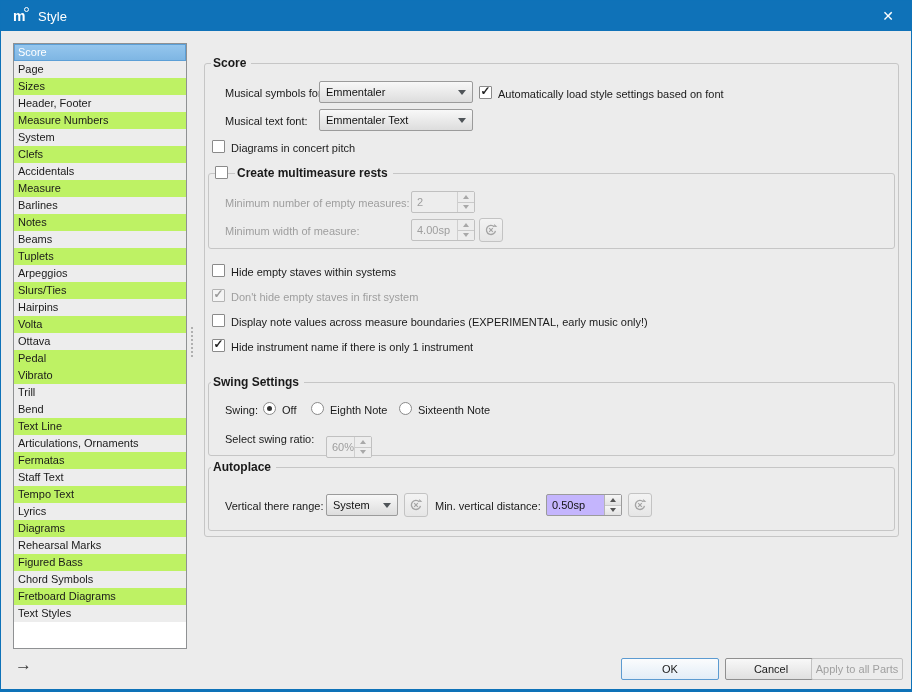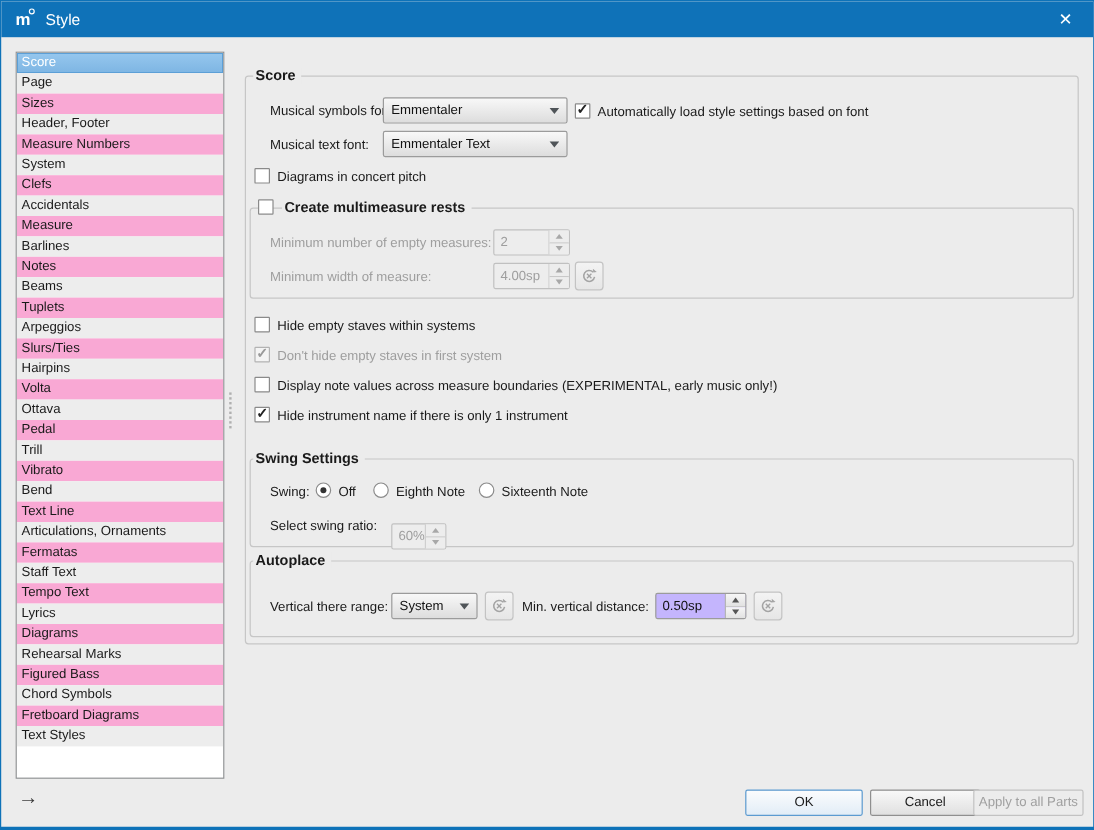--- a/index.html
+++ b/index.html
@@ -22,21 +22,21 @@
     display:flex; align-items:center; justify-content:center;
     font-size:14px; color:#fff; cursor:default;
   }
   
   .sidebar {
     position:absolute; left:12px; top:42px; width:174px; height:606px;
     background:#fff; border:1px solid #8f9193; overflow:hidden;
   }
   .list-item {
     height:17px; line-height:17px; font-size:11px; color:#1a1a1a;
-    padding-left:4px; white-space:nowrap; background:#f9a8d4;
+    padding-left:4px; white-space:nowrap; background:#bef264;
   }
   .list-item.alt { background:#ededed; }
   .list-item.selected {
     background:linear-gradient(#96c7ee,#7db5e3); color:#fff;
     box-shadow:inset 0 0 0 1px #5c9fd6;
   }
   .splitter {
     position:absolute; left:190px; top:326px; height:30px; width:3px;
     border-left:2px dotted #b0b0b0;
   }
@@ -132,22 +132,22 @@
       <div class="list-item alt">Barlines</div>
       <div class="list-item">Notes</div>
       <div class="list-item alt">Beams</div>
       <div class="list-item">Tuplets</div>
       <div class="list-item alt">Arpeggios</div>
       <div class="list-item">Slurs/Ties</div>
       <div class="list-item alt">Hairpins</div>
       <div class="list-item">Volta</div>
       <div class="list-item alt">Ottava</div>
       <div class="list-item">Pedal</div>
+      <div class="list-item">Vibrato</div>
       <div class="list-item alt">Trill</div>
-      <div class="list-item">Vibrato</div>
       <div class="list-item alt">Bend</div>
       <div class="list-item">Text Line</div>
       <div class="list-item alt">Articulations, Ornaments</div>
       <div class="list-item">Fermatas</div>
       <div class="list-item alt">Staff Text</div>
       <div class="list-item">Tempo Text</div>
       <div class="list-item alt">Lyrics</div>
       <div class="list-item">Diagrams</div>
       <div class="list-item alt">Rehearsal Marks</div>
       <div class="list-item">Figured Bass</div>

